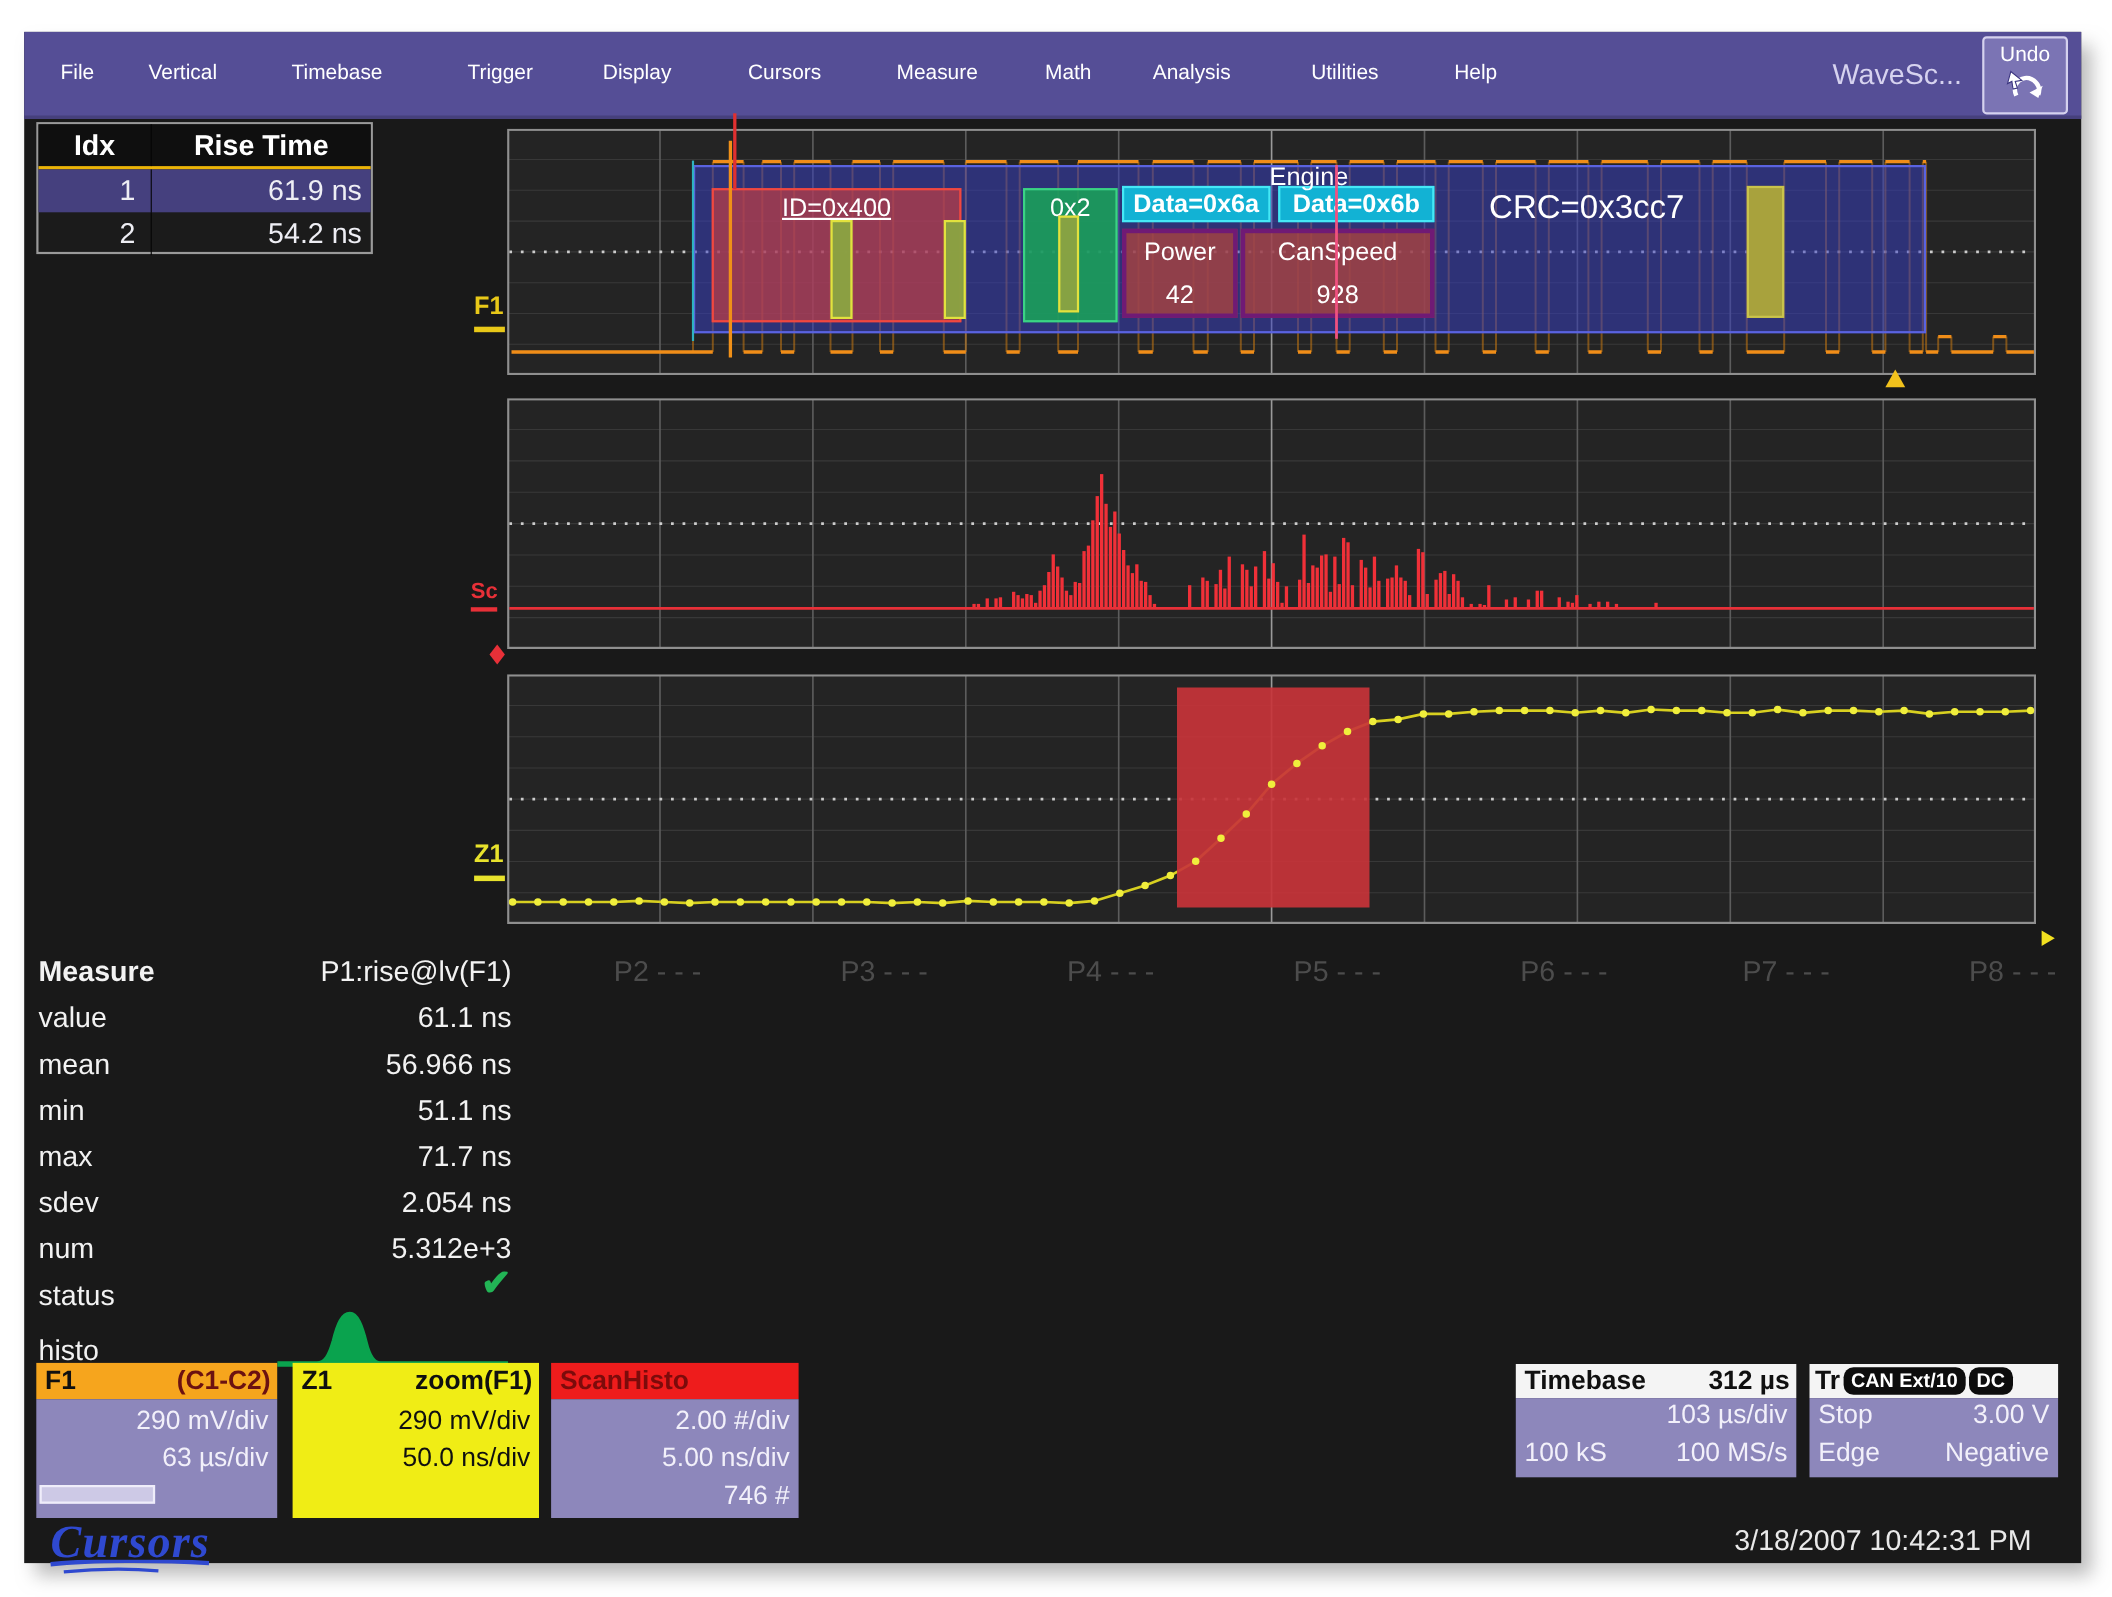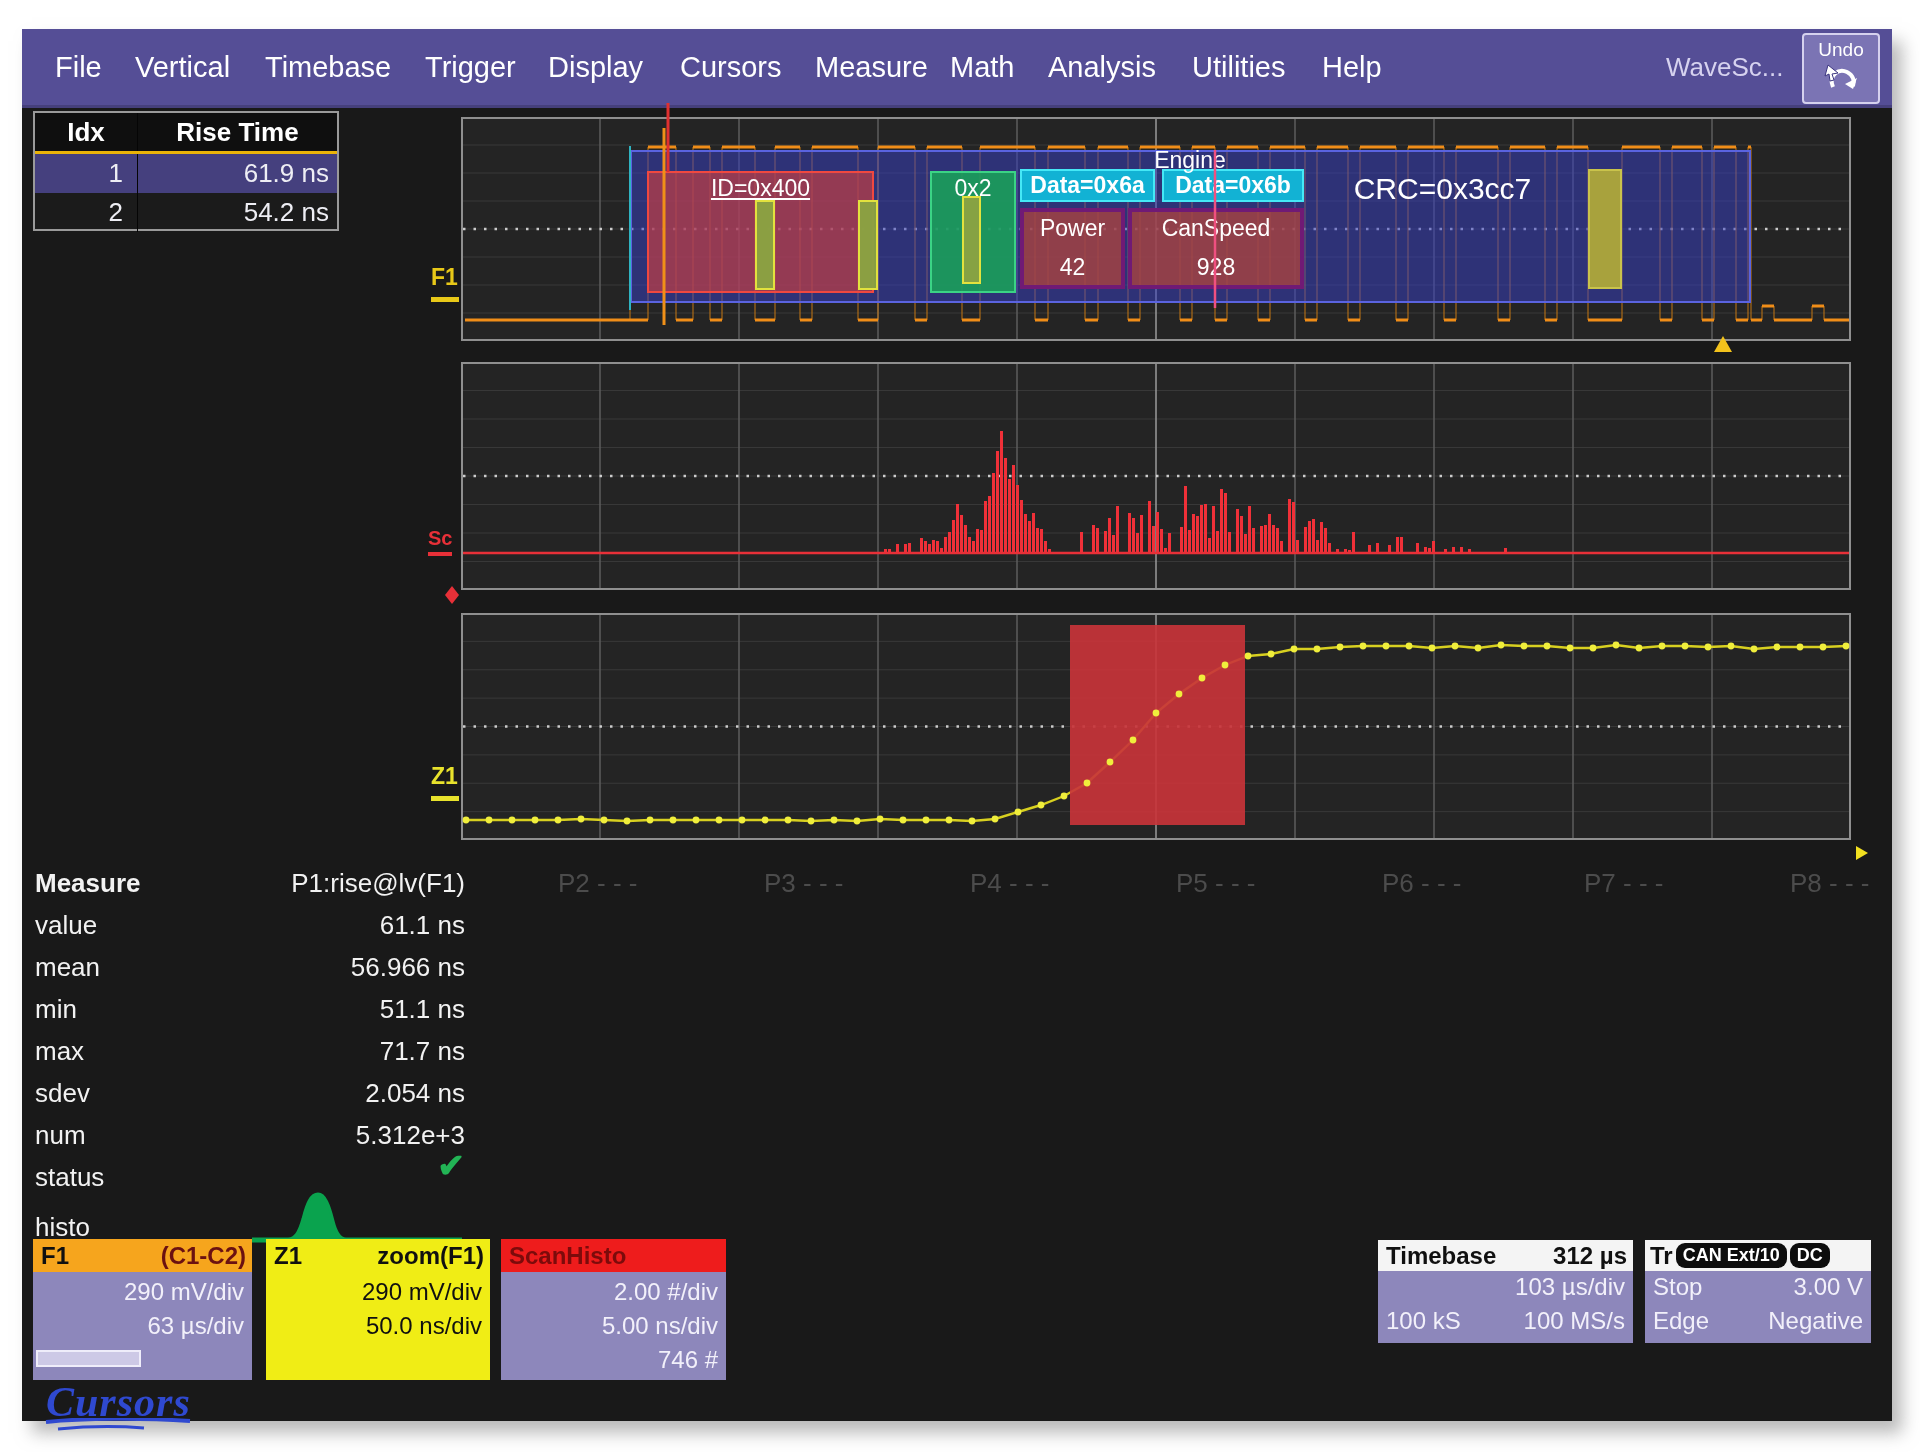--- a/index.html
+++ b/index.html
@@ -2,21 +2,21 @@
 <html><head>
 <meta charset="utf-8">
 <style>
   html,body{margin:0;padding:0;background:#ffffff;}
   .page{position:relative;width:1920px;height:1452px;background:#ffffff;overflow:hidden;
         font-family:"Liberation Sans",sans-serif;}
   .abs{position:absolute;}
   .scope-bg{left:22px;top:29px;width:1870px;height:1392px;background:#191919;
             box-shadow:10px 12px 16px rgba(130,130,130,.55);}
   .menubar{left:22px;top:29px;width:1870px;height:79px;background:#554e96;border-bottom:3px solid #46407c;box-sizing:border-box;}
-  .menu-item{position:absolute;top:0;height:76px;line-height:76px;color:#ffffff;font-size:29px;cursor:default;}
+  .menu-item{position:absolute;top:0;height:76px;line-height:76px;color:#ffffff;font-size:19px;cursor:default;}
   .wavesc{position:absolute;top:0;height:76px;line-height:76px;color:#d6d2ef;font-size:26px;}
   .undo-btn{left:1802px;top:33px;width:78px;height:71px;background:#7b74b4;border:2px solid #d5d1ee;border-radius:4px;box-sizing:border-box;text-align:center;}
   .undo-btn .lbl{color:#fff;font-size:19px;font-weight:normal;display:block;margin-top:4px;}
   .rise-table{left:33px;top:111px;width:306px;height:120px;border:2px solid #9a9a9a;box-sizing:border-box;background:#1b1b1b;}
   .rt-header{display:flex;height:38px;background:#0f0f0f;border-bottom:3px solid #eab308;}
   .rt-row{display:flex;height:39px;}
   .rt-row.hl{background:#45407e;}
   .rt-c1{width:103px;border-right:1px solid #050505;box-sizing:border-box;}
   .rt-c2{flex:1;}
   .rt-header div{color:#fff;font-weight:bold;font-size:26px;line-height:38px;text-align:center;}
@@ -475,18 +475,19 @@
         <span>Stop</span>
         <span>3.00 V</span>
       </div>
       <div class="tb-row" style="top:36px;">
         <span>Edge</span>
         <span>Negative</span>
       </div>
     </div>
   </div>
 
+  <div class="abs datetime" style="left:1400px;top:1385px;width:447px;text-align:right;">3/18/2007 10:42:31 PM</div>
   <div class="abs logo" style="left:46px;top:1378px;">Cursors</div>
   <svg class="abs" style="left:44px;top:1418px;" width="150" height="14">
     <path d="M2 4 C 40 0 100 0 146 3" stroke="#2f49d0" stroke-width="4" fill="none"></path>
     <path d="M14 11 C 45 8 75 8 100 10" stroke="#2f49d0" stroke-width="3" fill="none"></path>
   </svg>
 </div>
 
 </body></html>

